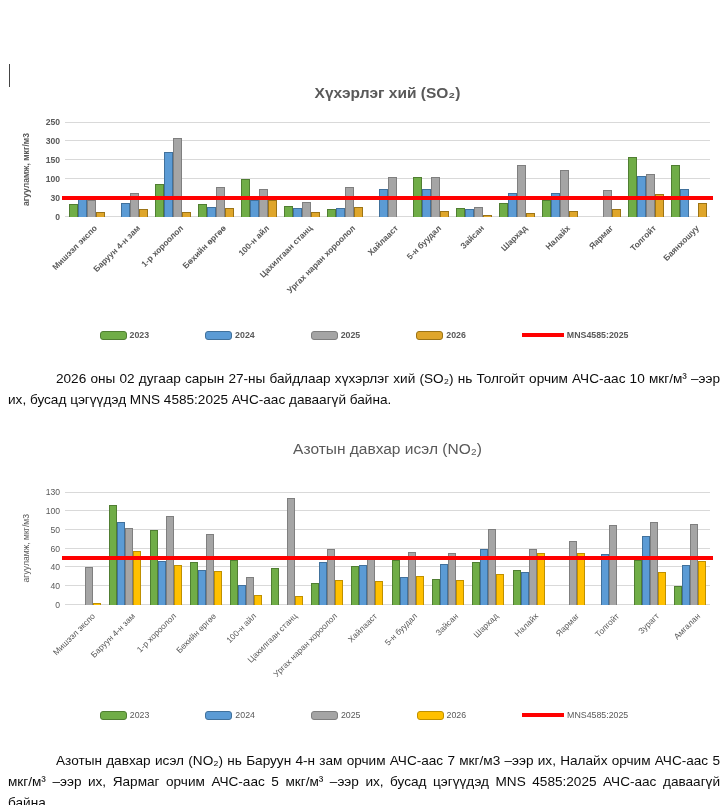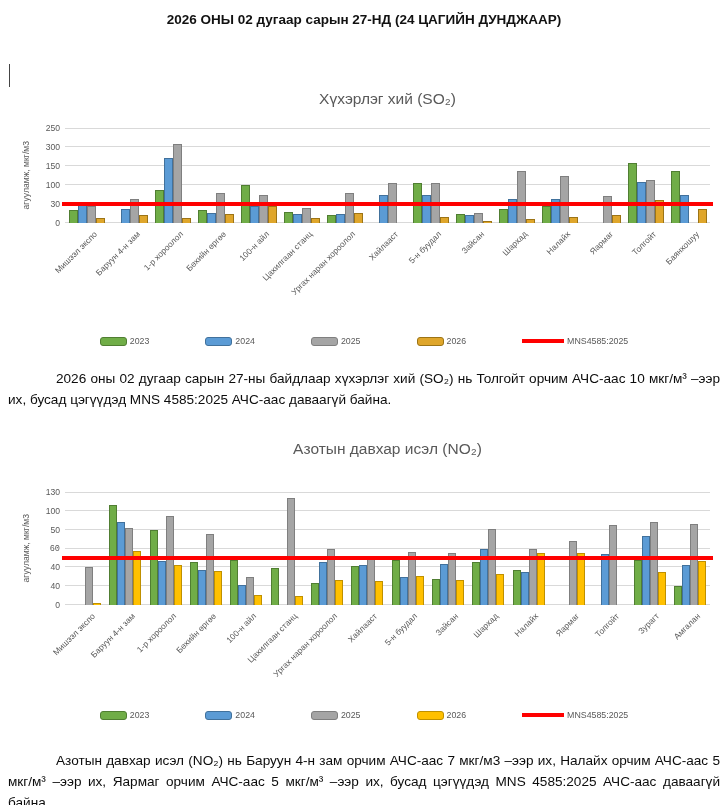--- a/index.html
+++ b/index.html
@@ -52,26 +52,25 @@
   }
   .legend-item{display:flex;align-items:center;gap:3px;}
   .swatch{width:27px;height:9px;border:1px solid #777;border-radius:3px;box-sizing:border-box;}
   .line-swatch{width:42px;height:4px;}
   .legend-label{font-size:8.8px;color:#595959;white-space:nowrap;}
 </style>
 </head>
 <body>
 
 <div class="doc-title">
-  <div>2026 ОНЫ 02 дугаар сарын 27-НД (24 ЦАГИЙН ДУНДЖААР)</div>
 </div>
 
 <div class="cursor-artifact"></div>
 
-<div class="chart" id="chart-so2" style="top:90px;height:290px;">
+<div class="chart" id="chart-so2" style="top:84px;height:290px;font-weight:bold;">
   <div class="chart-title">Хүхэрлэг хий (SO₂)</div>
   <div class="plot" style="left:65px;top:38px;width:645px;height:95px;">
       <div class="ylabel-box">
         <div class="ylabel-text">агууламж, мкг/м3</div>
       </div>
       <div class="gridline" style="top: 94px;"></div>
       <div class="ytick" style="top: 95px;">0</div>
       <div class="gridline" style="top: 75px;"></div>
       <div class="ytick" style="top: 76px;">30</div>
       <div class="gridline" style="top: 56px;"></div>
@@ -187,21 +186,21 @@
       <div class="ylabel-box">
         <div class="ylabel-text">агууламж, мкг/м3</div>
       </div>
       <div class="gridline" style="top: 112px;"></div>
       <div class="ytick" style="top: 113px;">0</div>
       <div class="gridline" style="top: 93.1667px;"></div>
       <div class="ytick" style="top: 94.1667px;">40</div>
       <div class="gridline" style="top: 74.3333px;"></div>
       <div class="ytick" style="top: 75.3333px;">40</div>
       <div class="gridline" style="top: 55.5px;"></div>
-      <div class="ytick" style="top: 56.5px; font-family: Liberation Mono, monospace;">60</div>
+      <div class="ytick" style="top: 56.5px;">60</div>
       <div class="gridline" style="top: 36.6667px;"></div>
       <div class="ytick" style="top: 37.6667px;">50</div>
       <div class="gridline" style="top: 17.8333px;"></div>
       <div class="ytick" style="top: 18.8333px;">100</div>
       <div class="gridline" style="top: 0px;"></div>
       <div class="ytick" style="top: 0px;">130</div>
       <div class="bar" style="left: 44.4688px; width: 8px; height: 99.8167px; background: rgb(112, 173, 71); border-color: rgb(80, 126, 50);"></div>
       <div class="bar" style="left: 84.7812px; width: 8px; height: 75.3333px; background: rgb(112, 173, 71); border-color: rgb(80, 126, 50);"></div>
       <div class="bar" style="left: 125.094px; width: 8px; height: 43.3167px; background: rgb(112, 173, 71); border-color: rgb(80, 126, 50);"></div>
       <div class="bar" style="left: 165.406px; width: 8px; height: 45.2px; background: rgb(112, 173, 71); border-color: rgb(80, 126, 50);"></div>

